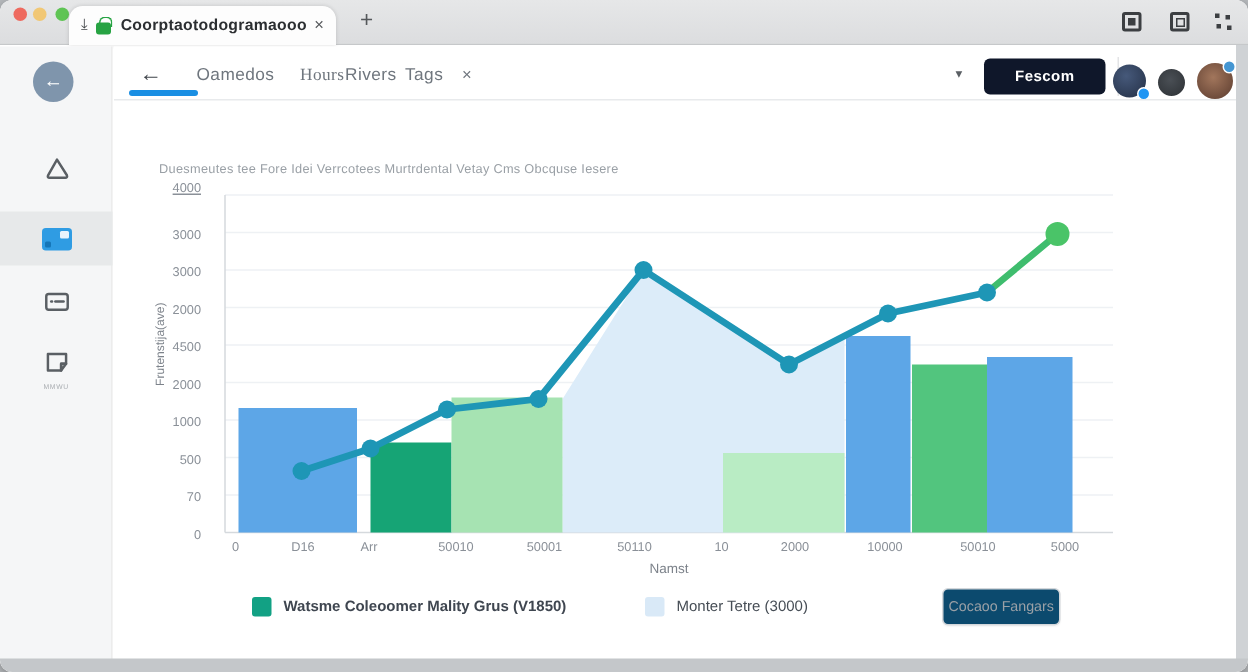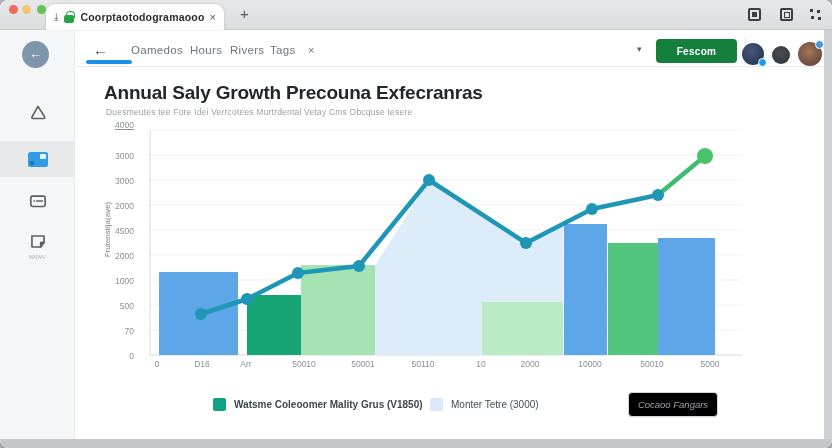--- a/index.html
+++ b/index.html
@@ -63,21 +63,21 @@
   .ylab { position:absolute; left:98px; width:36px; text-align:right; font-size:8.5px; color:#8a9098; }
   .xlab { position:absolute; top:359px; width:44px; text-align:center; font-size:8.5px; color:#8a9098; }
   #plot { position:absolute; left:150px; top:130px; overflow:visible; }
   .x-axis-title { position:absolute; left:150px; top:374px; width:592px; text-align:center; font-size:9px; color:#7c828a; }
 
   .legend-item { position:absolute; top:398px; display:flex; align-items:center; gap:8px; }
   .legend-swatch { width:13px; height:13px; border-radius:2px; flex:none; }
   .legend-label { font-size:10px; color:#464d55; }
   .legend-item.first .legend-label { font-weight:bold; color:#3f4650; }
 
-  .footer-btn { position:absolute; left:628px; top:392px; width:90px; height:25px; background:#000000; border:1px solid #d3d7db; border-radius:4px; color:#9aa0a6; font-size:9.5px; font-family:"Liberation Sans",sans-serif; box-shadow:0 1px 1px rgba(0,0,0,.04);font-style:italic; }
+  .footer-btn { position:absolute; left:628px; top:392px; width:79px; height:25px; background:#0c4a6e; border:1px solid #d3d7db; border-radius:4px; color:#9aa0a6; font-size:9.5px; font-family:"Liberation Sans",sans-serif; box-shadow:0 1px 1px rgba(0,0,0,.04); }
 
   svg .railic { stroke:#5a5f64; stroke-width:1.5; fill:none; stroke-linejoin:round; stroke-linecap:round; }
 </style>
 </head>
 <body>
 
 <div class="window">
 
   
   <div class="chrome">
@@ -132,35 +132,34 @@
       </svg>
       <span class="rail-label">MMWU</span>
     </div>
   </div>
 
   
   <div class="main"></div>
 
   <span class="nav-back">←</span>
   <span class="nav-underline"></span>
-  <span id="nav-items"><span class="nav-item" style="left: 131px;">Oamedos</span><span class="nav-item" style="left: 190px;">Hours</span><span class="nav-item" style="left: 230px;">Rivers</span><span class="nav-item" style="left: 270px;">Tags</span></span>
+  <span id="nav-items"><span class="nav-item" style="left: 131px;">Oamedos</span><span class="nav-item" style="left: 200px; font-family: Liberation Serif, serif;">Hours</span><span class="nav-item" style="left: 230px;">Rivers</span><span class="nav-item" style="left: 270px;">Tags</span></span>
   <span class="nav-x" style="left:308px">×</span>
   <span class="caret">▾</span>
-  <button class="primary-btn" id="primary-btn" style="background: #15803d;">Fescom</button>
+  <button class="primary-btn" id="primary-btn" style="background: #0f172a;">Fescom</button>
   <span class="hdr-divider"></span>
   <span class="avatar av1">
       <span class="badge"></span>
     </span>
   <span class="avatar av2"></span>
   <span class="avatar av3">
       <span class="badge"></span>
     </span>
   <div class="rule"></div>
 
-  <h1 class="page-title">Annual Saly Growth Precouna Exfecranras</h1>
   <div class="page-subtitle">Duesmeutes tee Fore Idei Verrcotees Murtrdental Vetay Cms Obcquse Iesere</div>
 
   
   <div class="y-axis-title">Frutenstija(ave)</div>
   <div id="ylabels">
       <span class="ylab" style="top: 120px; text-decoration: underline;">4000</span>
       <span class="ylab" style="top: 151px;">3000</span>
       <span class="ylab" style="top: 176px;">3000</span>
       <span class="ylab" style="top: 201px;">2000</span>
       <span class="ylab" style="top: 226px;">4500</span>
@@ -208,23 +207,24 @@
       <span class="xlab" style="left: 224px;">Arr</span>
       <span class="xlab" style="left: 282px;">50010</span>
       <span class="xlab" style="left: 341px;">50001</span>
       <span class="xlab" style="left: 401px;">50110</span>
       <span class="xlab" style="left: 459px;">10</span>
       <span class="xlab" style="left: 508px;">2000</span>
       <span class="xlab" style="left: 568px;">10000</span>
       <span class="xlab" style="left: 630px;">50010</span>
       <span class="xlab" style="left: 688px;">5000</span>
     </div>
+  <div class="x-axis-title">Namst</div>
 
   <div id="legend">
-      <div class="legend-item first" style="left: 168px; margin-left: 45px;">
+      <div class="legend-item first" style="left: 168px;">
         <span class="legend-swatch" style="background: rgb(18, 161, 132);"></span>
         <span class="legend-label">Watsme Coleoomer Mality Grus (V1850)</span>
       </div>
       <div class="legend-item" style="left: 430px;">
         <span class="legend-swatch" style="background: rgb(217, 233, 247);"></span>
         <span class="legend-label">Monter Tetre (3000)</span>
       </div>
     </div>
 
   <button class="footer-btn">Cocaoo Fangars</button>

